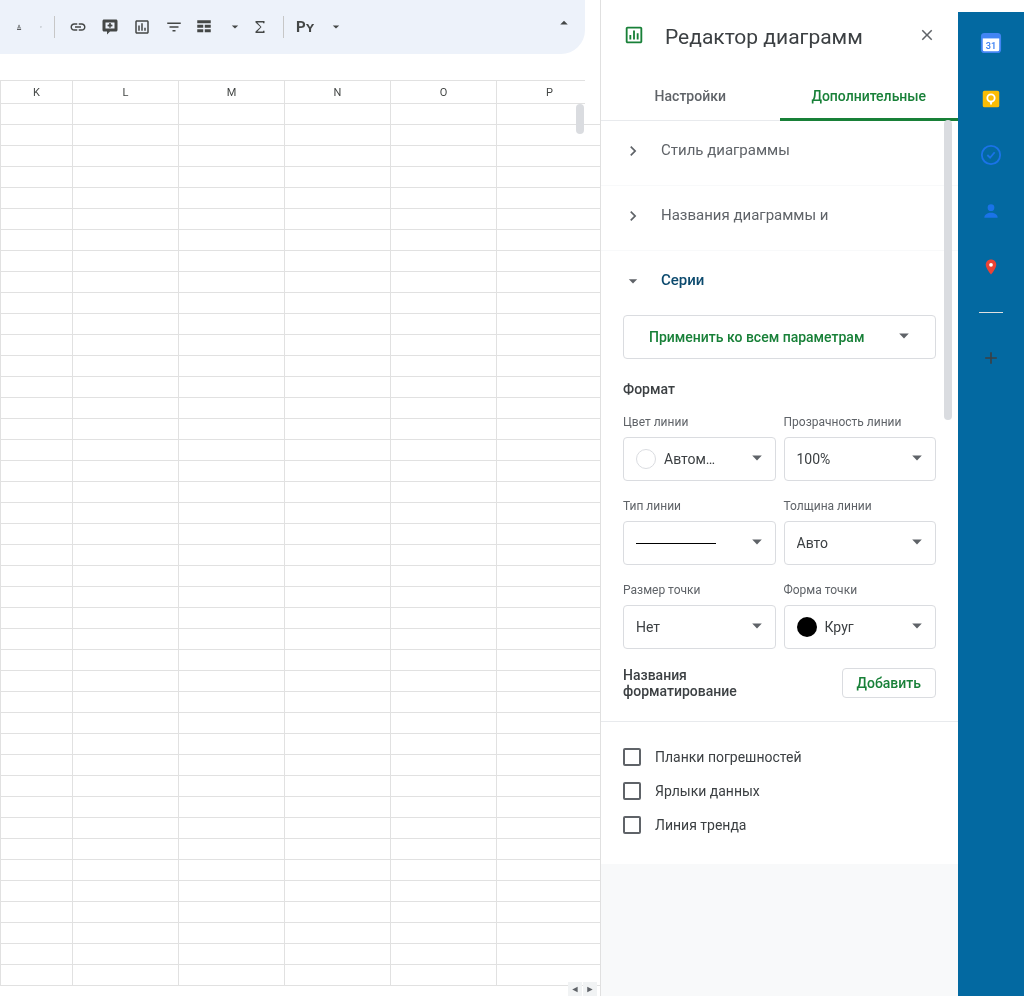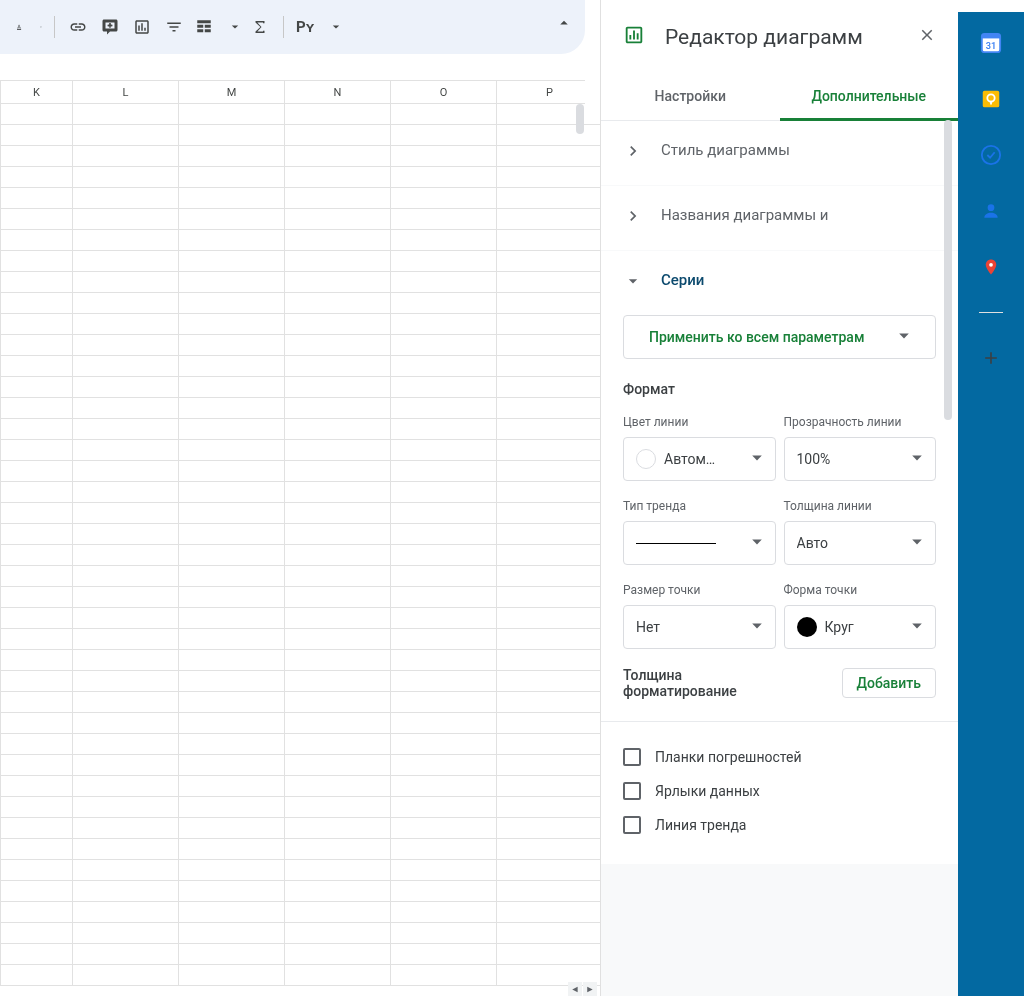--- a/index.html
+++ b/index.html
@@ -582,21 +582,21 @@
               <span class="val">100%</span>
               <span class="caret"><svg class="caret-svg" viewBox="0 0 10 10">
                     <path fill="currentColor" d="M1 3l4 4 4-4z"></path>
                   </svg></span>
             </div>
           </div>
         </div>
 
         <div class="field-row">
           <div class="field">
-            <span class="field-label">Тип тренда</span>
+            <span class="field-label">Тип линии</span>
             <div class="field-control">
               <span class="val">
                   <span class="line-sample"></span>
                 </span>
               <span class="caret"><svg class="caret-svg" viewBox="0 0 10 10">
                     <path fill="currentColor" d="M1 3l4 4 4-4z"></path>
                   </svg></span>
             </div>
           </div>
           <div class="field">
@@ -629,21 +629,21 @@
                 </span>
               <span class="caret"><svg class="caret-svg" viewBox="0 0 10 10">
                     <path fill="currentColor" d="M1 3l4 4 4-4z"></path>
                   </svg></span>
             </div>
           </div>
         </div>
 
 
         <div class="format-row">
-          <span class="ftitle">Толщина форматирование</span>
+          <span class="ftitle">Названия форматирование</span>
           <div class="add-btn">Добавить</div>
         </div>
 
         <div class="divider"></div>
 
         <div class="check-row">
           <span class="check-box"></span>
           <span class="check-label">Планки погрешностей</span>
         </div>
         <div class="check-row">

